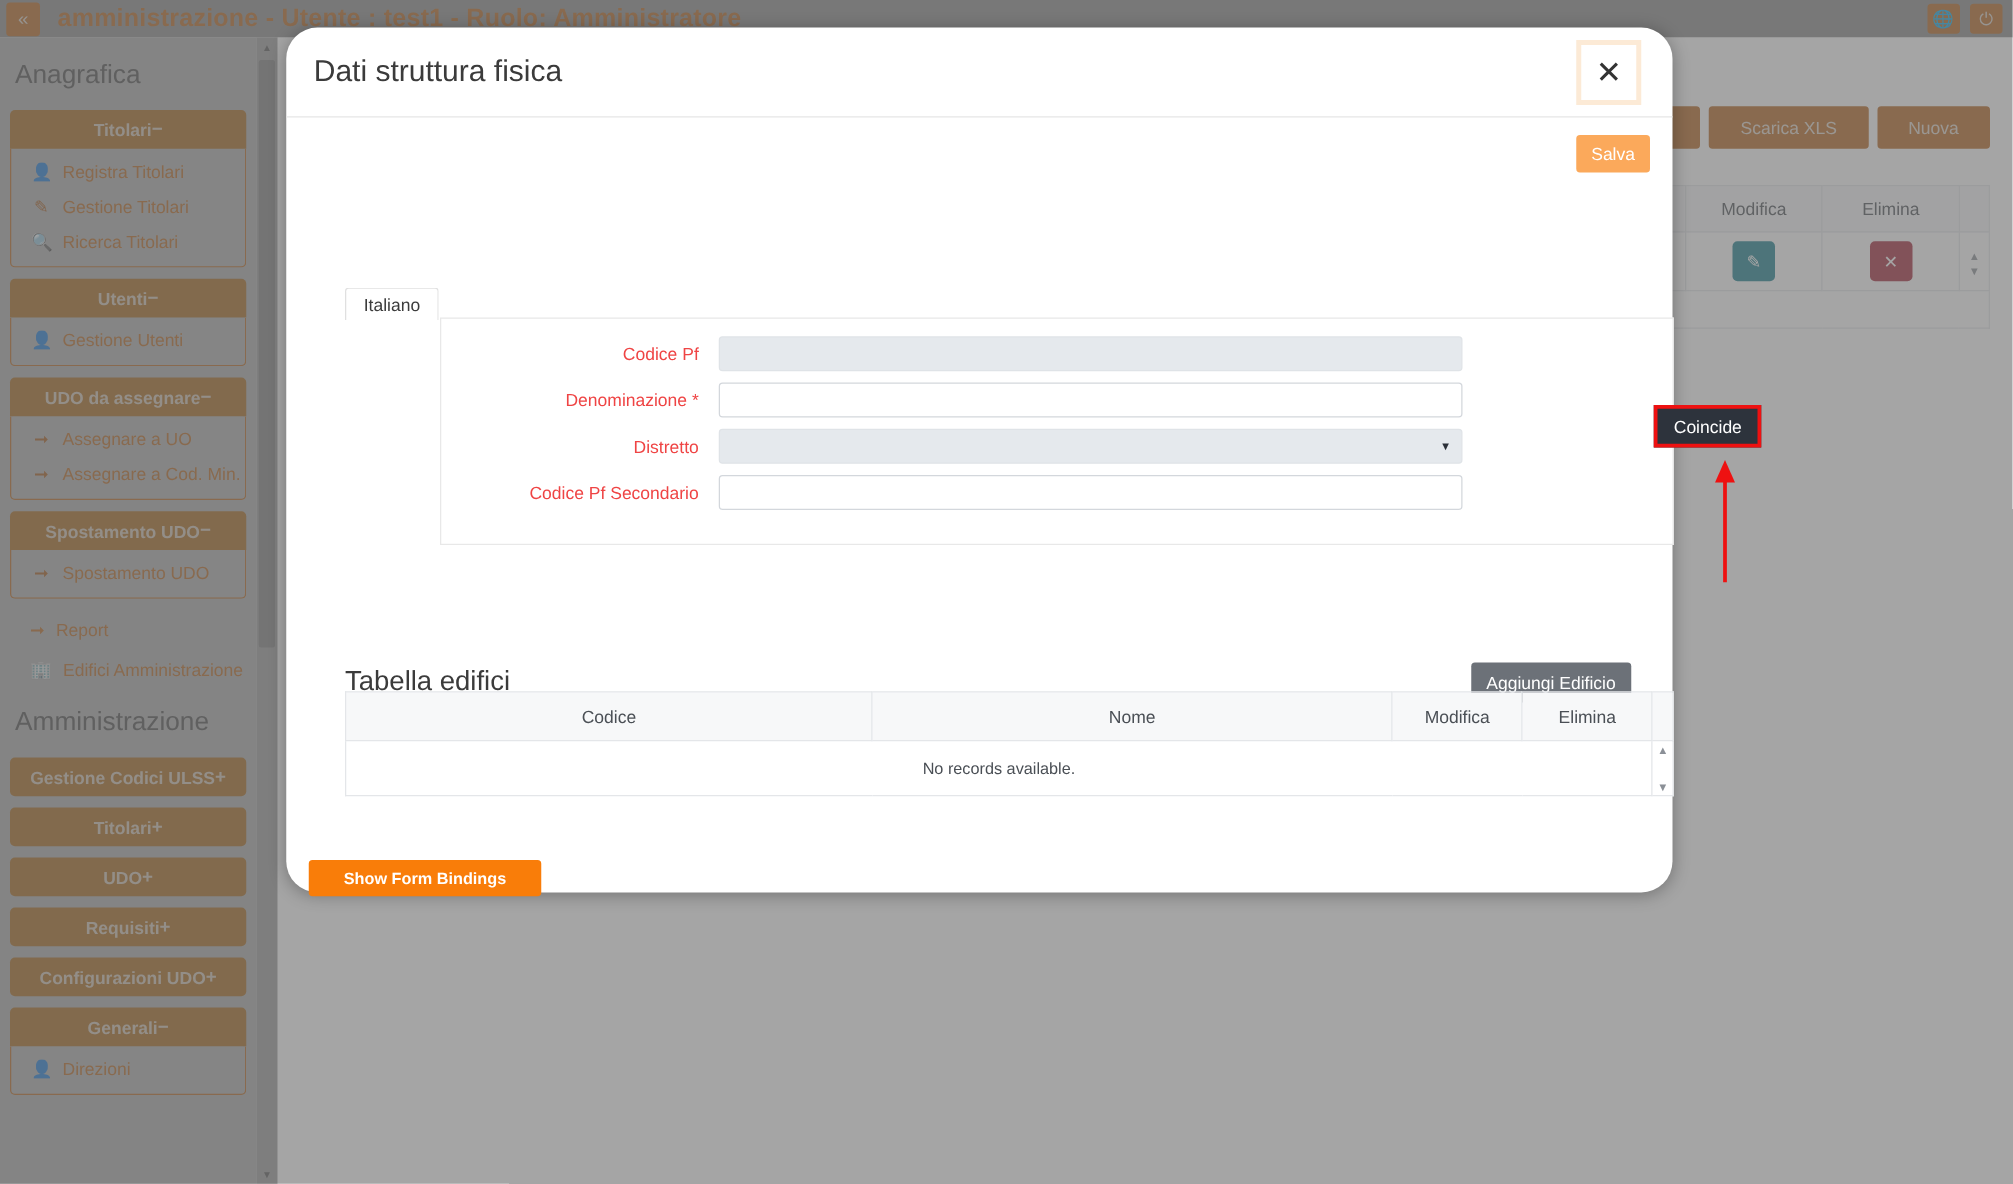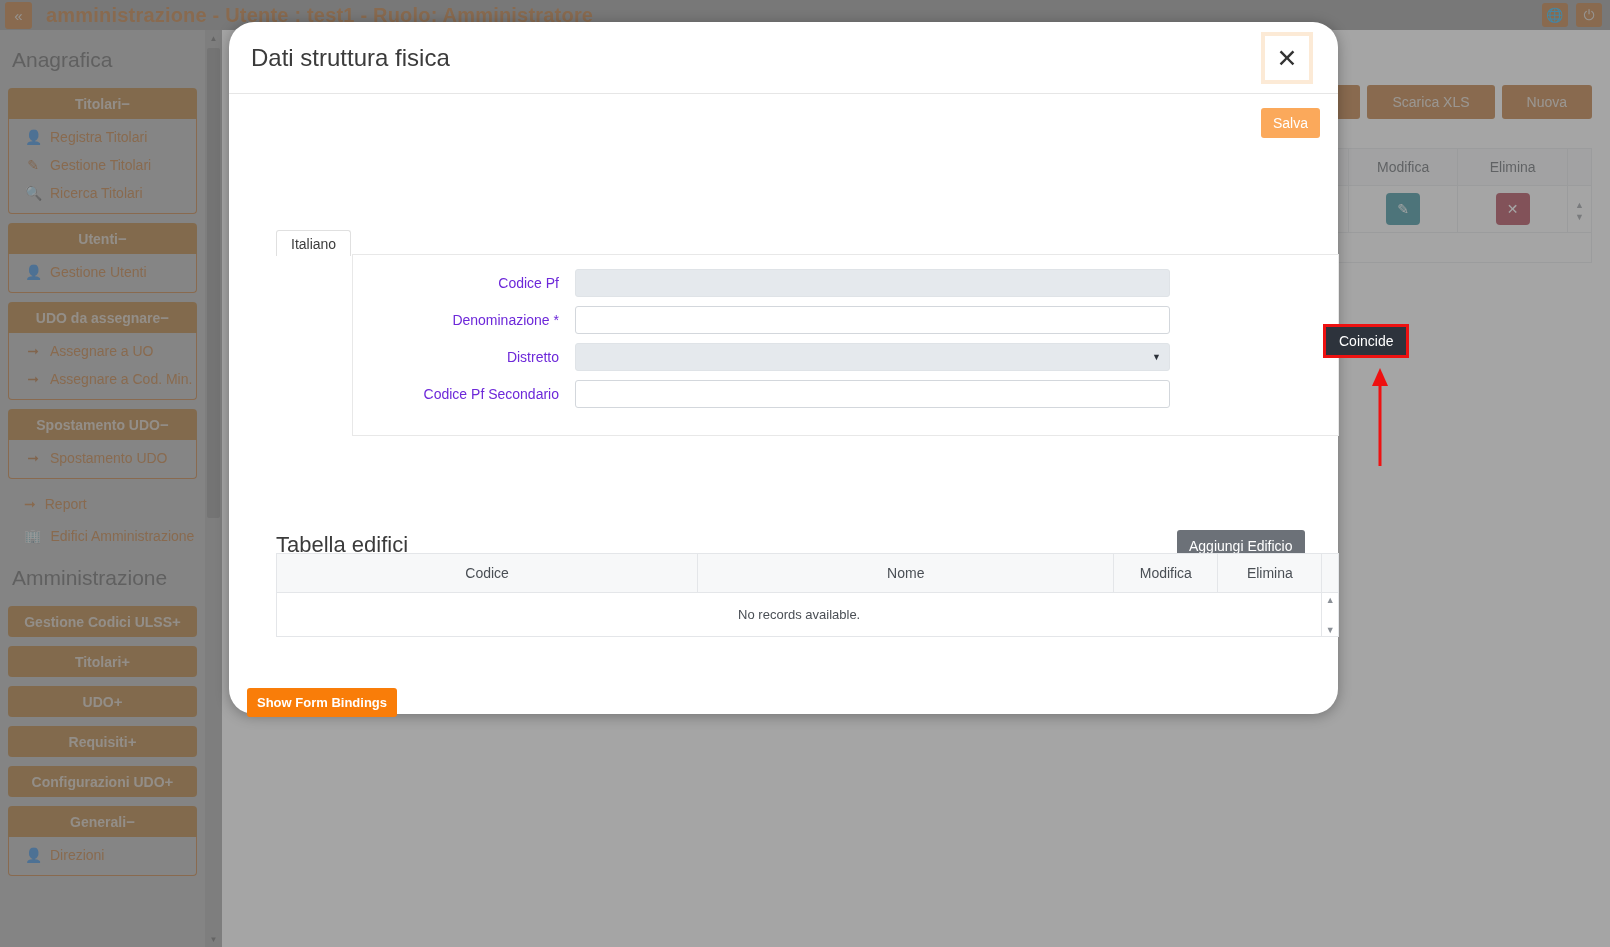--- a/index.html
+++ b/index.html
@@ -166,21 +166,21 @@
     border-radius:3px 3px 0 0; cursor:pointer; position:relative; z-index:2;
   }
   #form-box {
     position:absolute; left:76px; top:0; right:0; height:182px;
     border:1px solid #e8e8e8; background:#fff;
   }
   .form-row { display:flex; align-items:center; margin:0 0 9px 0; }
   .form-row:first-child { margin-top:14px; }
   .form-label {
     width:222px; text-align:right; padding-right:16px;
-    font-size:14px; color:#6d28d9;
+    font-size:14px; color:#ef4444;
   }
   .form-field { width:595px; }
   .inp {
     width:100%; height:28px; border:1px solid #d3d7dc; border-radius:3px;
     background:#ffffff; font-size:13px; padding:0 8px;
     font-family:"Liberation Sans", sans-serif; color:#333;
   }
   .inp.readonly { background:#e5e9ed; border-color:#dfe3e7; }
   .sel {
     width:100%; height:28px; border:1px solid #dfe3e7; border-radius:3px;
@@ -227,21 +227,21 @@
   .th-scroll { width:16px; padding:0 !important; background:#f7f8f9; }
   .td-scroll { width:16px; padding:0 !important; }
   .vscroll-mini {
     display:flex; flex-direction:column; align-items:center; justify-content:space-between;
     height:40px; color:#8b9097; font-size:9px;
   }
 
   #show-bindings {
     position:absolute; left:18px; top:594px;
     background:#f97d09; color:#ffffff; border:none;
-    font-size:13px; font-weight:bold; padding:7px 10px; border-radius:3px;
+    font-size:13px; font-weight:bold; padding:7px 28px; border-radius:3px;
     cursor:pointer; font-family:"Liberation Sans", sans-serif;
   }
 </style>
 </head>
 <body>
 
 <div id="app-bg">
 
   <div id="topbar">
     <div id="collapse-btn">

